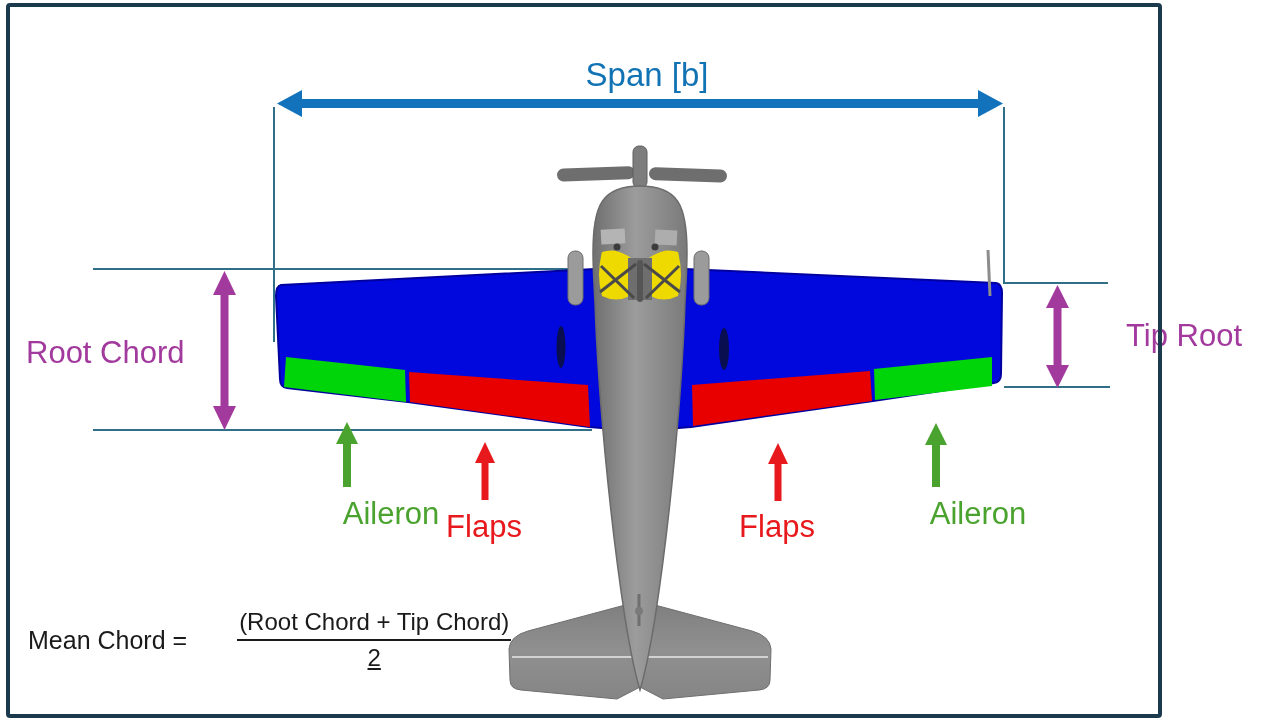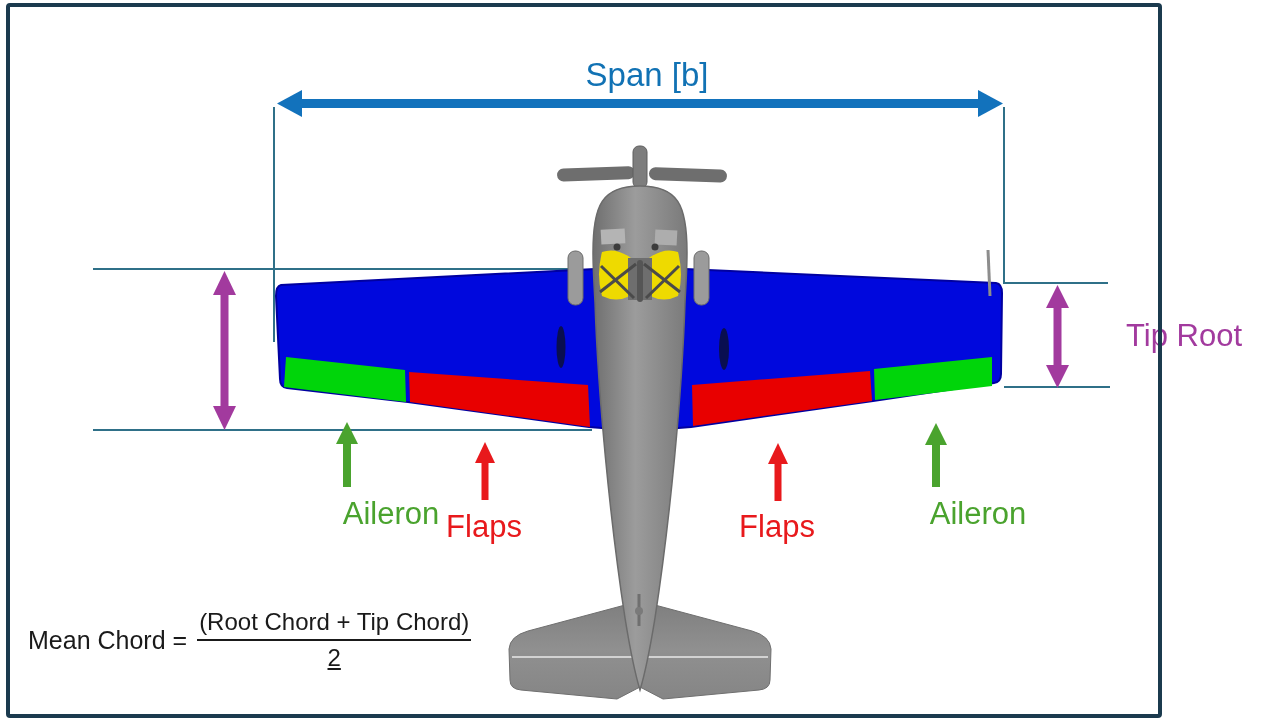--- a/index.html
+++ b/index.html
@@ -27,21 +27,21 @@
   .frame{position:absolute;left:6px;top:3px;right:6px;bottom:3px;
     border:4px solid var(--frame_border);border-radius:4px;}
   svg.canvas{position:absolute;left:0;top:0;width:1285px;height:721px;}
   .lbl{position:absolute;white-space:nowrap;line-height:1.1;}
   .lbl.center{transform:translateX(-50%);}
   .span-lbl{font-size:33px;color:var(--span_text_blue);}
   .purple-lbl{font-size:31px;color:var(--chord_purple);}
   .green-lbl{font-size:31px;color:var(--aileron_green);margin-left:42px;}
   .red-lbl{font-size:31px;color:var(--flaps_red);text-align:right;}
   .formula{position:absolute;left:28px;top:608px;display:flex;align-items:center;
-    color:var(--formula_black);}
+    color:var(--formula_black);gap:40px;}
   .formula .lhs{font-size:25px;margin-right:10px;}
   .formula .frac{display:flex;flex-direction:column;align-items:center;}
   .formula .num{font-size:24px;border-bottom:2px solid var(--formula_black);
     padding:0 2px 3px 2px;}
   .formula .den{font-size:24px;margin-top:3px;text-decoration:underline;}
 </style>
 </head>
 <body>
 
 <div class="stage">
@@ -151,20 +151,21 @@
     <g style="fill:var(--flaps_red);">
       <polygon points="485,442 475,463 495,463"></polygon>
       <rect x="481.5" y="461" width="7" height="39"></rect>
       <polygon points="778,443 768,464 788,464"></polygon>
       <rect x="774.5" y="462" width="7" height="39"></rect>
     </g>
   </svg>
 
   <div class="lbl center span-lbl" style="left:647px;top:57px;">Span [b]</div>
 
+  <div class="lbl purple-lbl" style="left:26px;top:336px;">Root Chord</div>
 
   <div class="lbl center purple-lbl" style="left:1184px;top:319px;">Tip Root</div>
 
   <div class="lbl center green-lbl" style="left:349px;top:497px;">Aileron</div>
 
   <div class="lbl center red-lbl" style="left:484px;top:510px;">Flaps</div>
 
   <div class="lbl center red-lbl" style="left:777px;top:510px;">Flaps</div>
 
   <div class="lbl center green-lbl" style="left:936px;top:497px;">Aileron</div>

